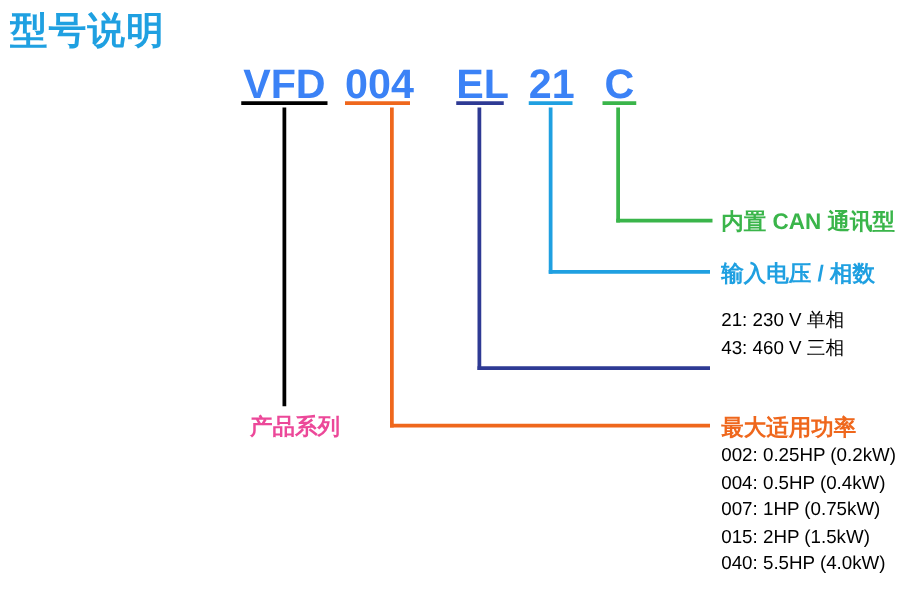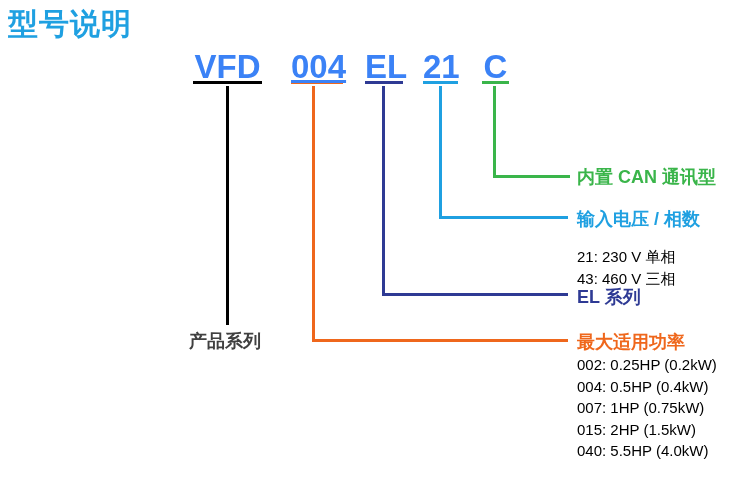--- a/index.html
+++ b/index.html
@@ -32,21 +32,21 @@
     height: 34px;
     line-height: 33px;
     text-align: center;
     font-size: 33px;
     font-weight: bold;
     color: #3b82f6;
     border-bottom: 3px solid #000;
     white-space: nowrap;
   }
   .seg-vfd   { left: 193px; width: 69px; border-color: #000000; }
-  .seg-power { left: 291px; width: 52px; border-color: #EF671C; text-decoration: underline; }
+  .seg-power { left: 276px; width: 52px; border-color: #EF671C; }
   .seg-series{ left: 365px; width: 38px; border-color: #2E3A94; }
   .seg-volt  { left: 423px; width: 35px; border-color: #1FA0E1; }
   .seg-can   { left: 482px; width: 27px; border-color: #3AB54A; }
 
   
   .vline { position: absolute; width: 3px; }
   .hline { position: absolute; height: 3px; }
   .c-black { background: #000000; }
   .c-orange{ background: #EF671C; }
   .c-navy  { background: #2E3A94; }
@@ -84,25 +84,25 @@
     color: #000000;
     white-space: nowrap;
   }
   .optlist div { line-height: 22px; }
   .volt-options  { top: 232px; margin-top: 14px; }
   .power-options { top: 354px; }
   .power-options div { line-height: 21.5px; }
 
   .product-series-label {
     position: absolute;
-    left: 189px;
+    left: 200px;
     top: 329px;
     font-size: 18px;
     font-weight: bold;
-    color: #404040;
+    color: #ec4899;
     white-space: nowrap;
   }
 </style>
 </head>
 <body>
 
 <div class="canvas">
 
   <div class="page-title">型号说明</div>
 
@@ -125,21 +125,20 @@
   <div class="product-series-label">产品系列</div>
 
   <div class="heading h-can">内置 CAN 通讯型</div>
 
   <div class="heading h-volt">输入电压 / 相数</div>
   <div class="optlist volt-options">
     <div>21: 230 V 单相</div>
     <div>43: 460 V 三相</div>
   </div>
 
-  <div class="heading h-series">EL 系列</div>
 
   <div class="heading h-power">最大适用功率</div>
   <div class="optlist power-options">
     <div>002: 0.25HP (0.2kW)</div>
     <div>004: 0.5HP (0.4kW)</div>
     <div>007: 1HP (0.75kW)</div>
     <div>015: 2HP (1.5kW)</div>
     <div>040: 5.5HP (4.0kW)</div>
   </div>
 

